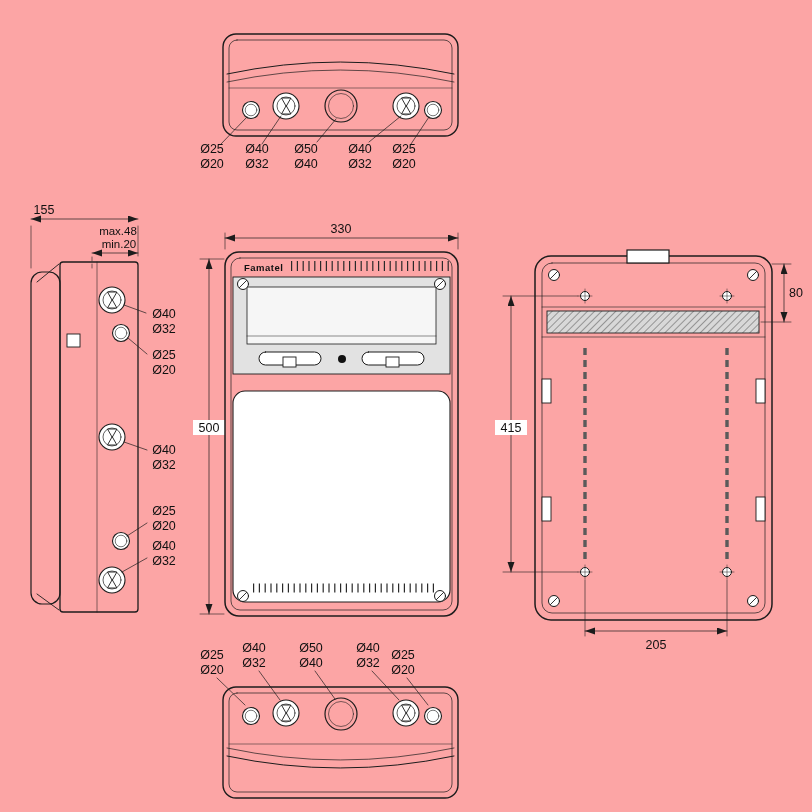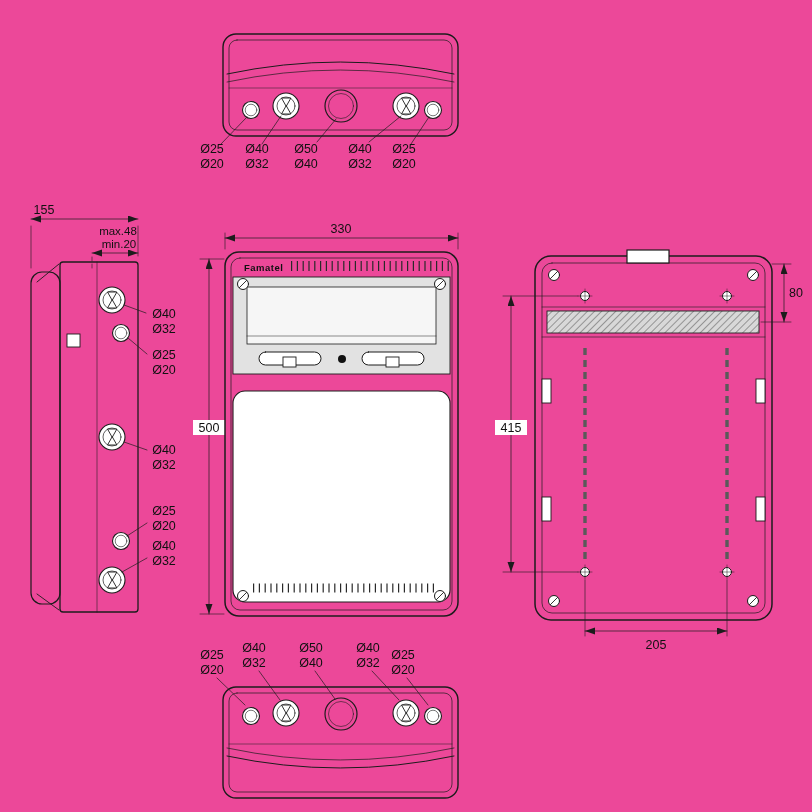--- a/index.html
+++ b/index.html
@@ -1,16 +1,16 @@
 <!DOCTYPE html>
 <html><head>
 <meta charset="utf-8">
 <style>
   html,body{margin:0;padding:0;background:#fff;}
-  .stage{width:812px;height:812px;background:#ec4899;position:relative;}
+  .stage{width:812px;height:812px;background:#fca5a5;position:relative;}
   svg{display:block;}
   .dim{font-family:"Liberation Sans",sans-serif;font-size:12.5px;fill:#111;stroke:none;text-anchor:middle;}
   .dim.start{text-anchor:start;}
   .small{font-size:11.5px;}
   .brand{font-family:"Liberation Sans",sans-serif;font-size:9.5px;font-weight:bold;fill:#111;stroke:none;text-anchor:start;letter-spacing:.5px;}
 </style>
 </head>
 <body>
 
 <div class="stage">

